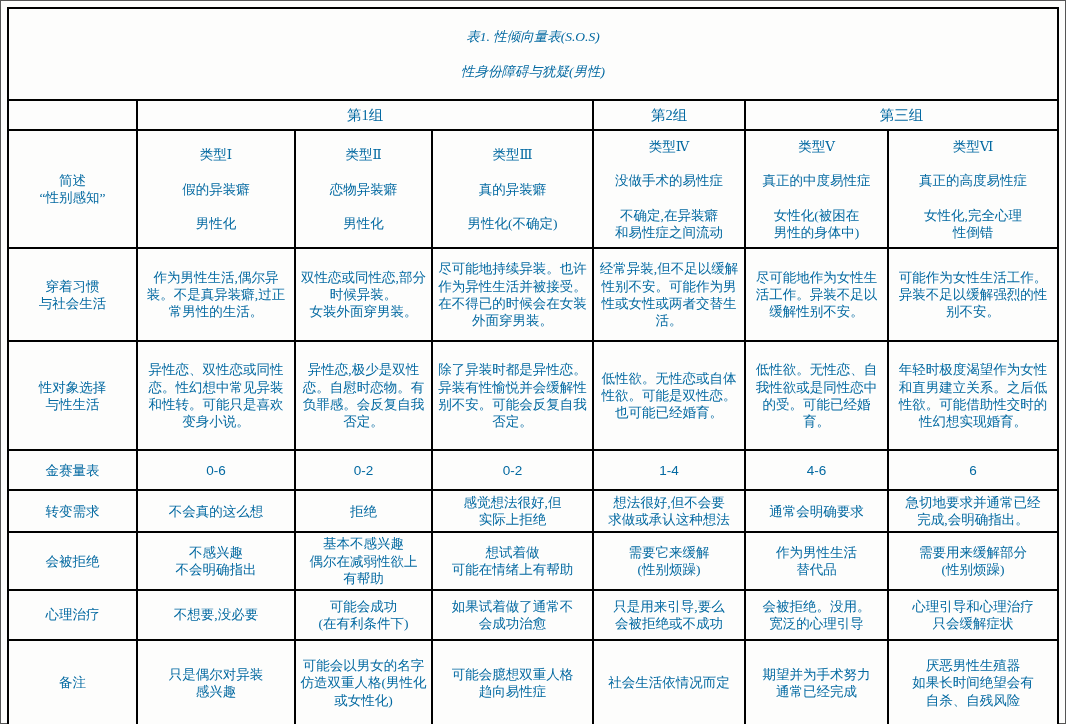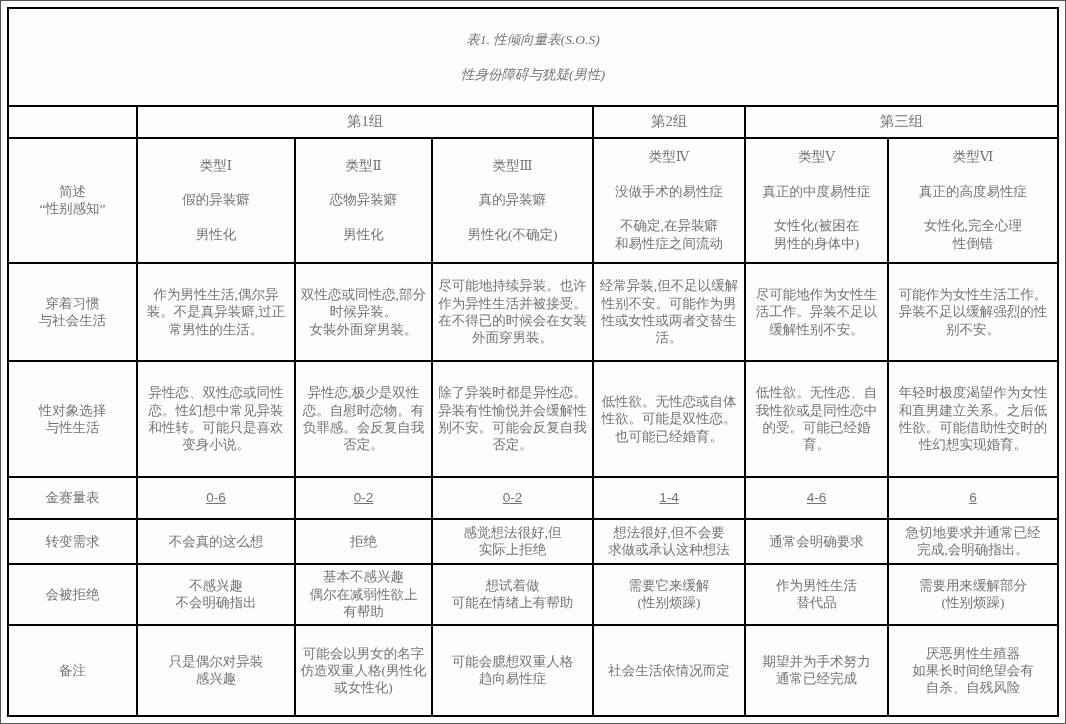--- a/index.html
+++ b/index.html
@@ -1,34 +1,34 @@
 <!DOCTYPE html>
 <html><head>
 <meta charset="utf-8">
 <style>
   html,body { margin:0; padding:0; background:#e8e8e8; }
   .page {
     width:1066px; height:724px; box-sizing:border-box;
     background:#fdfdfc; border:1px solid #555; padding:6px;
-    font-family:"Liberation Serif","DejaVu Serif",serif; color:#737373;
+    font-family:"Liberation Serif","DejaVu Serif",serif; color:#0369a1;
   }
   table.sos {
     border-collapse:collapse; width:100%; height:100%; table-layout:fixed;
     background:#fdfdfc;
   }
   table.sos td {
     border:2px solid #000; padding:2px 4px;
     text-align:center; vertical-align:middle;
     white-space:pre-line; font-size:13.5px; line-height:1.28;
     overflow:hidden;
   }
   td.title-cell { font-style:italic; font-size:16px; line-height:1.35; padding:2px; }
   tr.group-row td { font-size:14.5px; }
   td.label-cell { font-size:14px; line-height:1.8; }
-  td.kinsey { font-family:"Liberation Sans","DejaVu Sans",sans-serif; font-size:13px;text-decoration:underline; }
+  td.kinsey { font-family:"Liberation Sans","DejaVu Sans",sans-serif; font-size:13px; }
 </style>
 </head>
 <body>
 
 <div class="page">
   <table class="sos">
     <colgroup>
       <col style="width:129px">
         <col style="width:158px">
         <col style="width:137px">
@@ -147,20 +147,34 @@
       <td>想试着做
 可能在情绪上有帮助</td>
       <td>需要它来缓解
 (性别烦躁)</td>
       <td>作为男性生活
 替代品</td>
       <td>需要用来缓解部分
 (性别烦躁)</td>
     </tr>
 
+    <tr style="height:50px">
+      <td class="label-cell">心理治疗</td>
+      <td>不想要,没必要</td>
+      <td>可能会成功
+(在有利条件下)</td>
+      <td>如果试着做了通常不
+会成功治愈</td>
+      <td>只是用来引导,要么
+会被拒绝或不成功</td>
+      <td>会被拒绝。没用。
+宽泛的心理引导</td>
+      <td>心理引导和心理治疗
+只会缓解症状</td>
+    </tr>
 
     <tr style="height:86px">
       <td class="label-cell">备注</td>
       <td>只是偶尔对异装
 感兴趣</td>
       <td>可能会以男女的名字仿造双重人格(男性化或女性化)</td>
       <td>可能会臆想双重人格
 趋向易性症</td>
       <td>社会生活依情况而定</td>
       <td>期望并为手术努力

